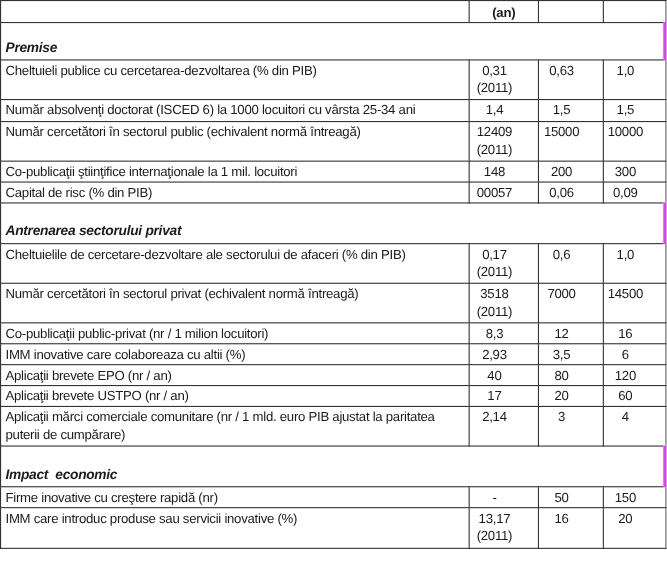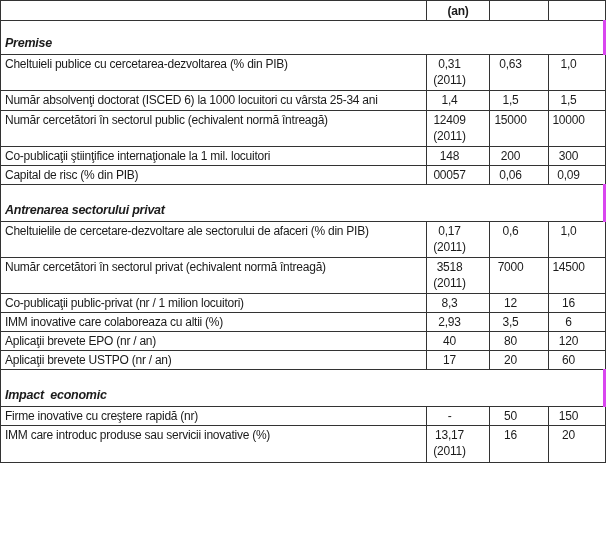--- a/index.html
+++ b/index.html
@@ -170,20 +170,29 @@
     </tr>
     <tr class="h18">
       <td class="lbl">Aplicaţii brevete USTPO (nr / an)</td>
       <td class="num">
           <span class="v">17</span>
           <span class="yr"></span>
         </td>
       <td class="num">20</td>
       <td class="num">60</td>
     </tr>
+    <tr class="h36">
+      <td class="lbl">Aplicaţii mărci comerciale comunitare (nr  / 1 mld. euro PIB ajustat la paritatea puterii de cumpărare)</td>
+      <td class="num">
+          <span class="v">2,14</span>
+          <span class="yr"></span>
+        </td>
+      <td class="num">3</td>
+      <td class="num">4</td>
+    </tr>
 
     <tr class="h37 sec">
       <td colspan="4">Impact  economic</td>
     </tr>
 
     <tr class="h18">
       <td class="lbl">Firme inovative cu creştere rapidă (nr)</td>
       <td class="num">
           <span class="v">-</span>
           <span class="yr"></span>

